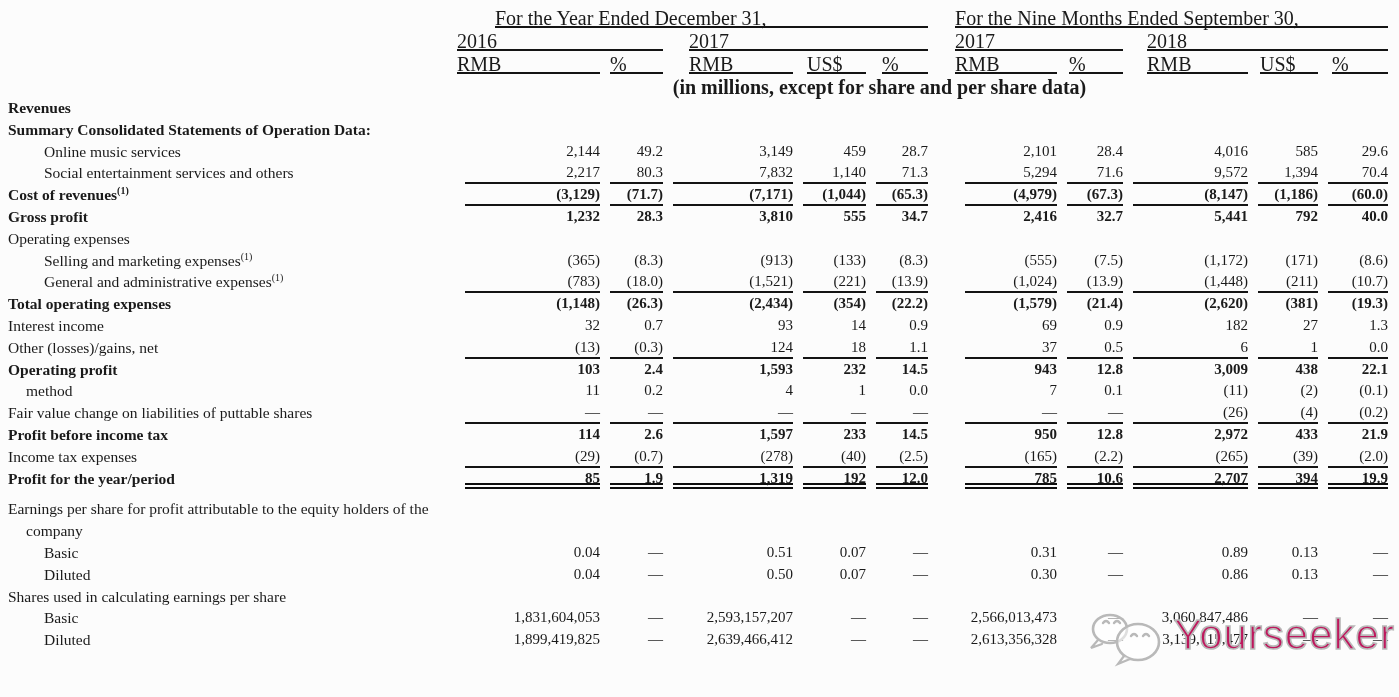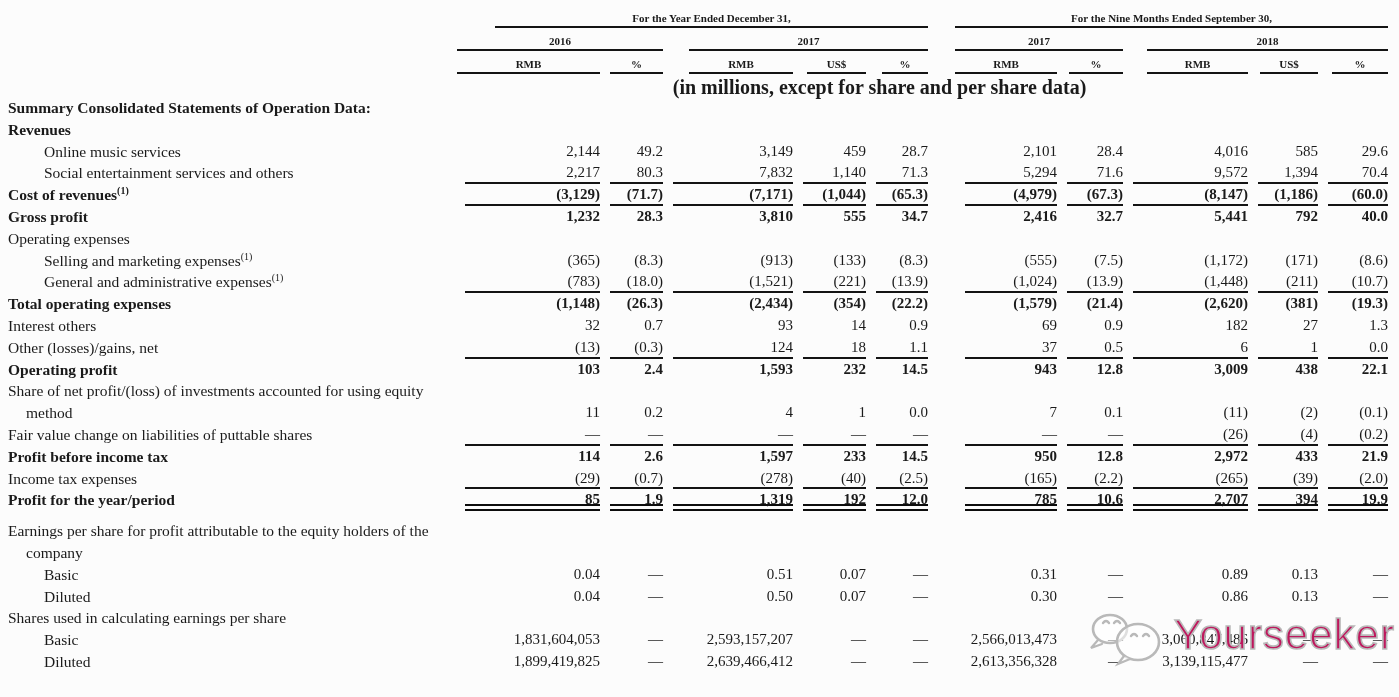--- a/index.html
+++ b/index.html
@@ -8,21 +8,21 @@
     background:#fcfcfc;color:#1a1a1a;
     font-family:"Liberation Serif","DejaVu Serif",serif;
     position:relative;
   }
   .sheet{position:relative;width:1399px;height:697px;}
   table.fin{
     border-collapse:separate;border-spacing:0;table-layout:fixed;
     width:1388px;margin:8px 0 0 0;
   }
   th,td{padding:0;vertical-align:bottom;white-space:nowrap;}
-  thead th{font-weight:bold;font-size:11px;line-height:20px;text-align:center;}
+  thead th{font-weight:normal;font-size:20px;line-height:20px;text-align:left;}
   
   .rl{
     background-image:linear-gradient(#141414,#141414);
     background-size:100% 2.2px;
     background-repeat:no-repeat;
     background-position:left bottom;
     background-origin:content-box;
     background-clip:content-box;
     padding-bottom:3px;
   }
@@ -114,35 +114,35 @@
       </tr>
       <tr class="units">
         <td></td>
         <td colspan="11">
           <span class="shift">(in millions, except for share and per share data)</span>
         </td>
       </tr>
     </thead>
     <tbody id="tbody">
         <tr class="b">
+          <td class="label ind0">Revenues</td>
+          <td class="num"></td>
+          <td class="num"></td>
+          <td class="num"></td>
+          <td class="num"></td>
+          <td class="num"></td>
+          <td class="sp"></td>
+          <td class="num"></td>
+          <td class="num"></td>
+          <td class="num"></td>
+          <td class="num"></td>
+          <td class="num"></td>
+        </tr>
+        <tr class="b">
           <td class="label ind0">Summary Consolidated Statements of Operation Data:</td>
-          <td class="num"></td>
-          <td class="num"></td>
-          <td class="num"></td>
-          <td class="num"></td>
-          <td class="num"></td>
-          <td class="sp"></td>
-          <td class="num"></td>
-          <td class="num"></td>
-          <td class="num"></td>
-          <td class="num"></td>
-          <td class="num"></td>
-        </tr>
-        <tr class="b">
-          <td class="label ind0">Revenues</td>
           <td class="num"></td>
           <td class="num"></td>
           <td class="num"></td>
           <td class="num"></td>
           <td class="num"></td>
           <td class="sp"></td>
           <td class="num"></td>
           <td class="num"></td>
           <td class="num"></td>
           <td class="num"></td>
@@ -254,21 +254,21 @@
           <td class="num">(354)</td>
           <td class="num">(22.2)</td>
           <td class="sp"></td>
           <td class="num">(1,579)</td>
           <td class="num">(21.4)</td>
           <td class="num">(2,620)</td>
           <td class="num">(381)</td>
           <td class="num">(19.3)</td>
         </tr>
         <tr>
-          <td class="label ind0">Interest others</td>
+          <td class="label ind0">Interest income</td>
           <td class="num">32</td>
           <td class="num">0.7</td>
           <td class="num">93</td>
           <td class="num">14</td>
           <td class="num">0.9</td>
           <td class="sp"></td>
           <td class="num">69</td>
           <td class="num">0.9</td>
           <td class="num">182</td>
           <td class="num">27</td>
@@ -294,34 +294,20 @@
           <td class="num">2.4</td>
           <td class="num">1,593</td>
           <td class="num">232</td>
           <td class="num">14.5</td>
           <td class="sp"></td>
           <td class="num">943</td>
           <td class="num">12.8</td>
           <td class="num">3,009</td>
           <td class="num">438</td>
           <td class="num">22.1</td>
-        </tr>
-        <tr>
-          <td class="label ind0">Share of net profit/(loss) of investments accounted for using equity</td>
-          <td class="num"></td>
-          <td class="num"></td>
-          <td class="num"></td>
-          <td class="num"></td>
-          <td class="num"></td>
-          <td class="sp"></td>
-          <td class="num"></td>
-          <td class="num"></td>
-          <td class="num"></td>
-          <td class="num"></td>
-          <td class="num"></td>
         </tr>
         <tr>
           <td class="label indh">method</td>
           <td class="num">11</td>
           <td class="num">0.2</td>
           <td class="num">4</td>
           <td class="num">1</td>
           <td class="num">0.0</td>
           <td class="sp"></td>
           <td class="num">7</td>

